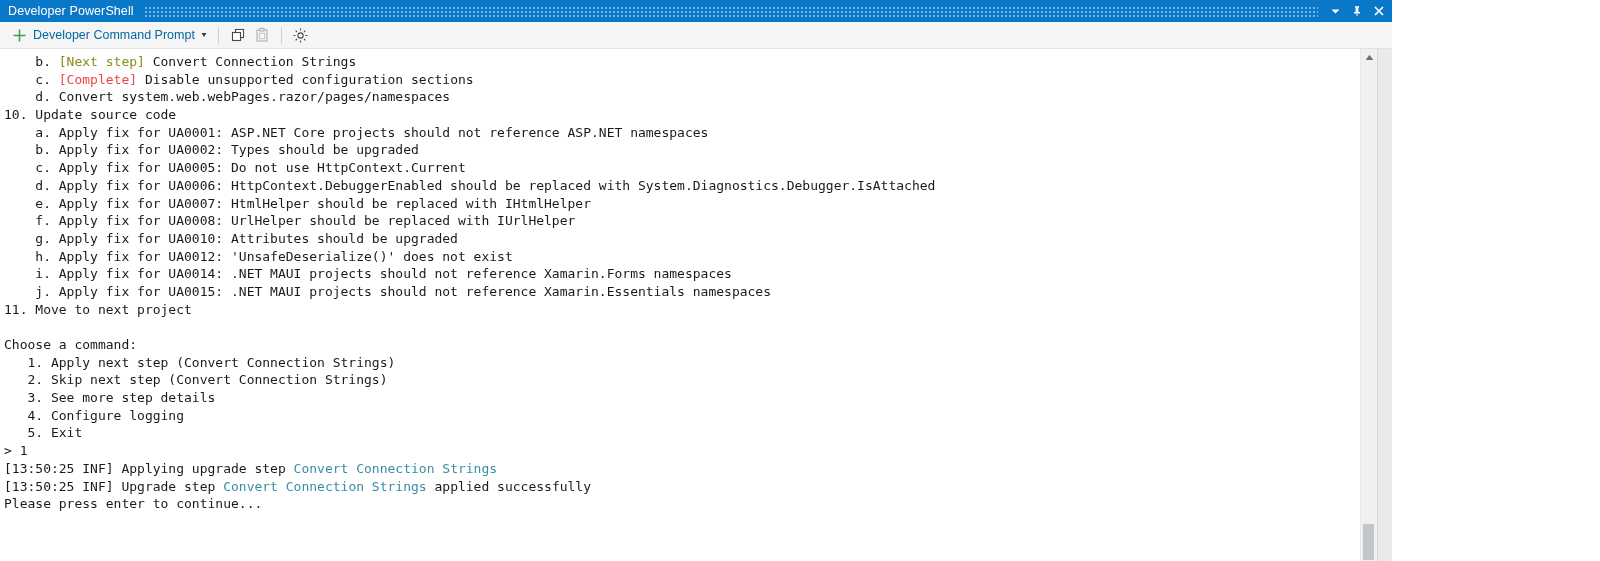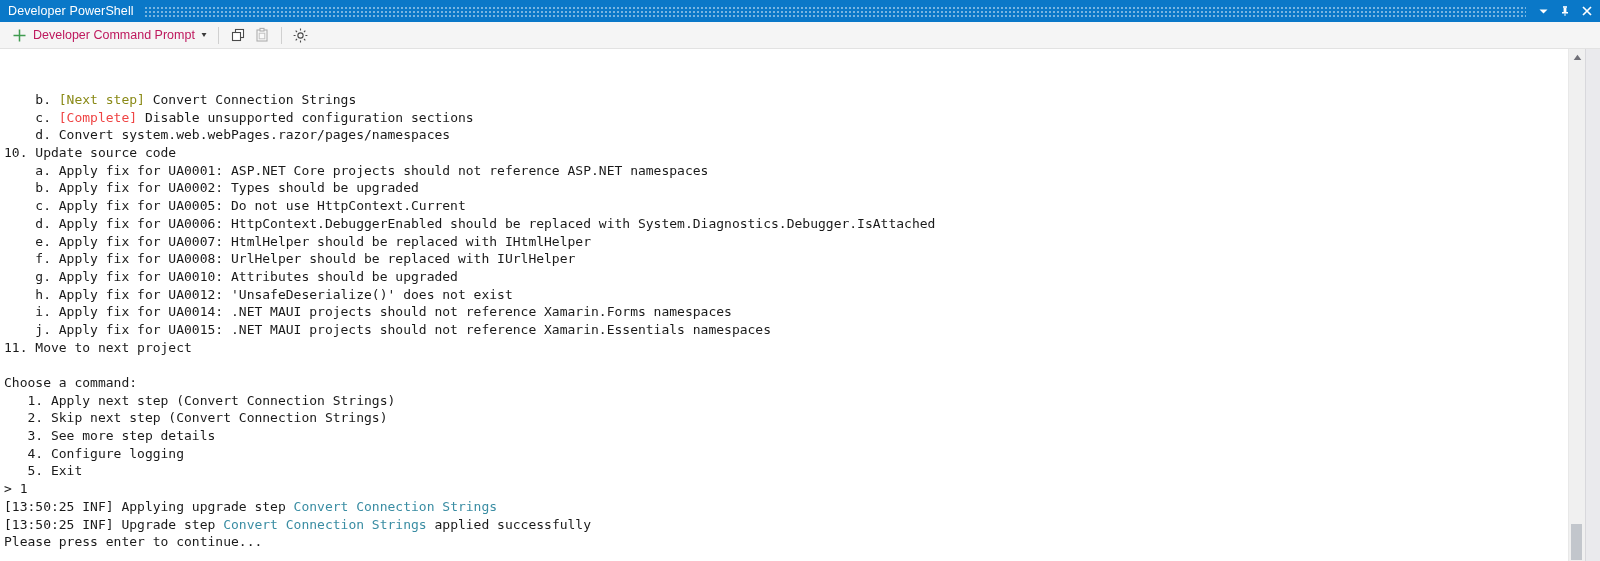--- a/index.html
+++ b/index.html
@@ -9,21 +9,21 @@
   }
   body {
     width: 1600px;
     height: 561px;
     overflow: hidden;
     font-family: "Liberation Sans", sans-serif;
   }
 
   
   .toolwindow {
-    width: 1600px;
+    width: 1392px;
     height: 561px;
     display: flex;
     flex-direction: column;
     background: #f5f5f5;
     box-sizing: border-box;
   }
 
   
   .titlebar {
     height: 22px;
@@ -89,21 +89,21 @@
   }
   .tb-profile {
     display: flex;
     align-items: center;
     gap: 5px;
     padding: 2px 5px 2px 4px;
     cursor: pointer;
   }
   .tb-profile-label {
     font-size: 12.5px;
-    color: #be185d;
+    color: #0369a1;
     white-space: nowrap;
     font-family: "Liberation Sans", sans-serif;
   }
   .tb-caret {
     font-size: 8px;
     color: #3b3b3b;
     line-height: 1;
     transform: scaleX(1.25);
     margin-left: 2px;
   }
@@ -134,21 +134,20 @@
   .terminal {
     flex: 1;
     padding: 4px 0 0 4px;
     font-family: "DejaVu Sans Mono", "Liberation Mono", monospace;
     font-size: 13px;
     line-height: 17.7px;
     color: #1a1a1a;
     white-space: pre;
     overflow: hidden;
     box-sizing: border-box;
-    margin-top: 38px;
   }
   .term-line { white-space: pre; height: 17.7px; }
   .c-olive  { color: #8a8a17; }
   .c-green  { color: #ef4444; }
   .c-teal   { color: #3a8da3; }
 
   
   .scrollbar {
     width: 16px;
     min-width: 16px;

